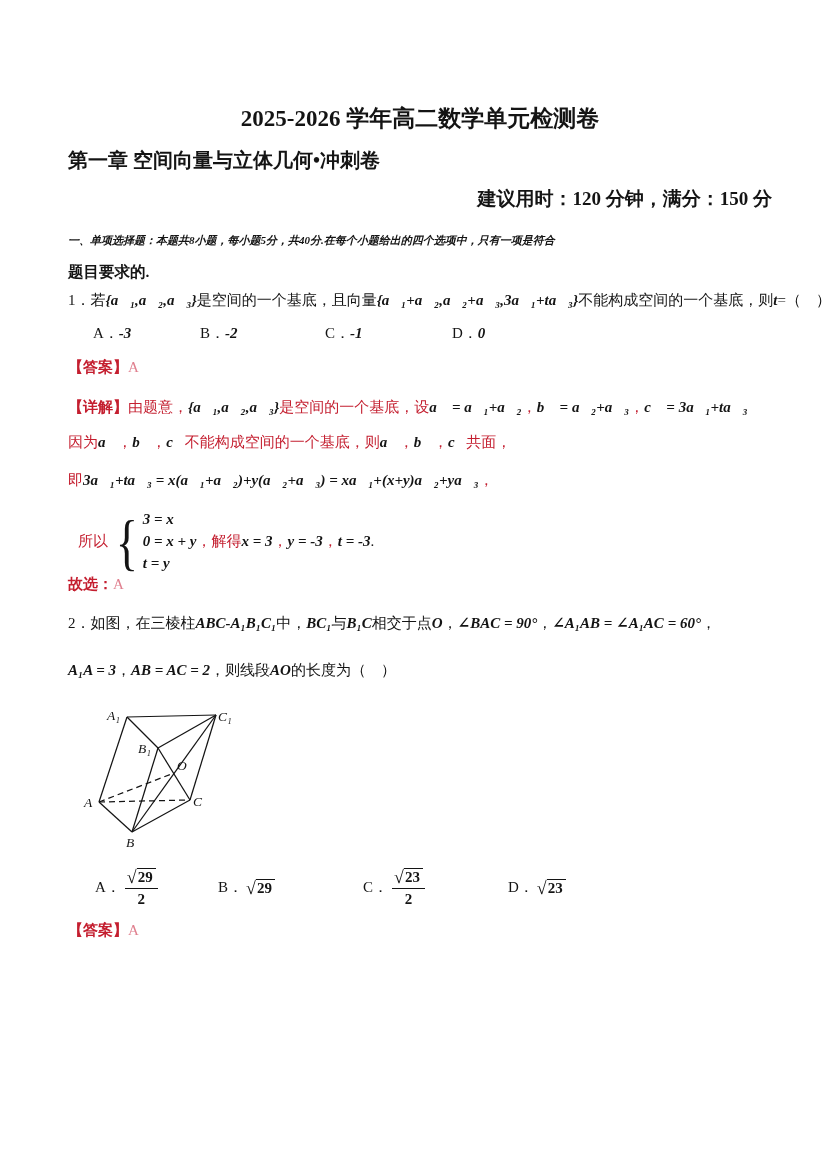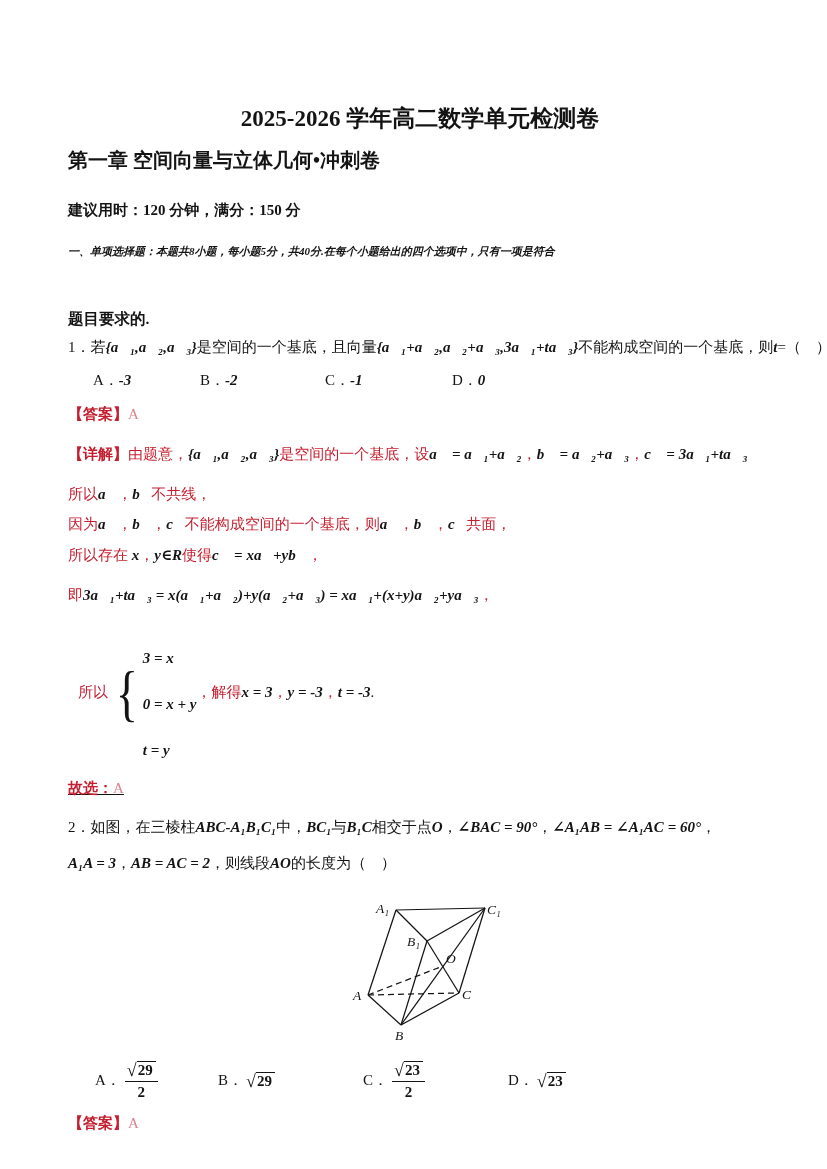--- a/index.html
+++ b/index.html
@@ -5,23 +5,23 @@
   :root { --red:#c41e2f; --pink:#e0808f; --ink:#141414; }
   html,body { margin:0; padding:0; background:#ffffff; }
   .page {
     position:relative; width:822px; height:1169px; box-sizing:border-box;
     padding:102px 50px 0 68px; background:#fff; overflow:hidden;
     font-family:"Liberation Serif","DejaVu Serif",serif;
     color:var(--ink); font-size:15px;
   }
   .doc-title   { text-align:center; font-size:23px; font-weight:700; line-height:34px; }
   .doc-subtitle{ font-size:20px; font-weight:700; margin-top:10px; line-height:28px; }
-  .doc-meta    { text-align:left; font-size:15px; font-weight:700; margin-top:26px; line-height:20px; }
+  .doc-meta    { text-align:right; font-size:19px; font-weight:700; margin-top:15px; line-height:20px; }
   .sec-header  { font-weight:700; font-size:11px; line-height:31px; margin-top:16px; white-space:nowrap;font-style:italic; }
-  .sec-header2 { font-weight:700; font-size:15.5px; line-height:31px;margin-top:36px; }
+  .sec-header2 { font-weight:700; font-size:15.5px; line-height:31px; }
   .line { line-height:20px; white-space:nowrap; }
   
   .s-k  { color:var(--ink); }
   .s-m  { color:var(--ink); font-weight:700; font-style:italic; font-family:"Liberation Serif","DejaVu Serif",serif; }
   .s-r  { color:var(--red); }
   .s-rb { color:var(--red); font-weight:700; }
   .s-p  { color:var(--pink); font-weight:400; }
   
   .opt-row { display:flex; align-items:center; }
   .opt     { display:inline-flex; align-items:center; }
@@ -29,23 +29,23 @@
   .sqrt-wrap { display:inline-flex; align-items:flex-start; margin-left:3px; }
   .sqrt-sym  { font-size:18px; line-height:18px; }
   .rad   { border-top:1.4px solid var(--ink); font-weight:700; padding:0 3px 0 1px; line-height:17px; }
   .frac  { display:inline-flex; flex-direction:column; align-items:center; margin-left:4px; vertical-align:middle; }
   .fnum  { display:inline-flex; align-items:flex-start; border-bottom:1.4px solid var(--ink); padding:1px 2px 2px 2px; }
   .fden  { font-weight:700; line-height:18px; padding-top:1px; }
   
   .sys-row { display:flex; align-items:center; margin-top:14px; margin-left:10px; }
   .brace   { font-size:62px; line-height:64px; font-weight:400; transform:scaleX(.75); margin:0 1px 0 4px; }
   .eqs     { display:flex; flex-direction:column; gap:1px; }
-  .eqs span{ line-height:21px; font-weight:700; font-style:italic;margin-top:24px; }
+  .eqs span{ line-height:21px; font-weight:700; font-style:italic; }
   
-  .fig-wrap { margin:14px 0 0 6px;text-align:center; }
+  .fig-wrap { margin:14px 0 0 6px; }
   .fig-label { font-family:"Liberation Serif","DejaVu Serif",serif; font-style:italic; font-size:13.5px; fill:var(--ink); }
   svg line { stroke:var(--ink); stroke-width:1.25; }
 </style>
 </head>
 <body>
 
 <div class="page">
 
   <div class="doc-title">2025-2026 学年高二数学单元检测卷</div>
   <div class="doc-subtitle">第一章 空间向量与立体几何•冲刺卷</div>
@@ -71,40 +71,38 @@
     </span>
     <span class="opt">
       <span>D．</span>
         <span class="opt-val">0</span>
     </span>
   </div>
 
   <div class="line" style="margin-top:14px;"><span class="s-rb">【答案】</span><span class="s-p">A</span></div>
 
   <div class="line" style="margin-top:15px; line-height:30px;"><span class="s-rb">【详解】</span><span class="s-r">由题意，</span><span class="s-m">{a⃗₁,a⃗₂,a⃗₃}</span><span class="s-r">是空间的一个基底，设</span><span class="s-m">a⃗ = a⃗₁+a⃗₂</span><span class="s-r">，</span><span class="s-m">b⃗ = a⃗₂+a⃗₃</span><span class="s-r">，</span><span class="s-m">c⃗ = 3a⃗₁+ta⃗₃</span></div>
-  <div class="line" style="margin-top:15px;"><span class="s-r">所以</span><span class="s-m">a⃗</span><span class="s-r">，</span><span class="s-m">b⃗</span><span class="s-r">不共线，</span></div>
   <div class="line" style="margin-top:10px;"><span class="s-r">因为</span><span class="s-m">a⃗</span><span class="s-r">，</span><span class="s-m">b⃗</span><span class="s-r">，</span><span class="s-m">c⃗</span><span class="s-r">不能构成空间的一个基底，则</span><span class="s-m">a⃗</span><span class="s-r">，</span><span class="s-m">b⃗</span><span class="s-r">，</span><span class="s-m">c⃗</span><span class="s-r">共面，</span></div>
-  <div class="line" style="margin-top:9px; line-height:24px;"><span class="s-r">所以存在</span><span class="s-m"> x</span><span class="s-r">，</span><span class="s-m">y∈R</span><span class="s-r">使得</span><span class="s-m">c⃗ = xa⃗+yb⃗</span><span class="s-r">，</span></div>
   <div class="line" style="margin-top:13px; line-height:30px;"><span class="s-r">即</span><span class="s-m">3a⃗₁+ta⃗₃ = x(a⃗₁+a⃗₂)+y(a⃗₂+a⃗₃) = xa⃗₁+(x+y)a⃗₂+ya⃗₃</span><span class="s-r">，</span></div>
 
   <div class="sys-row">
     <span><span class="s-r">所以</span></span>
     <span class="brace">{</span>
     <span class="eqs">
       <span>3 = x</span>
       <span>0 = x + y</span>
       <span>t = y</span>
     </span>
     <span><span class="s-r">，</span><span class="s-r">解得</span><span class="s-m">x = 3</span><span class="s-r">，</span><span class="s-m">y = -3</span><span class="s-r">，</span><span class="s-m">t = -3</span><span class="s-k">.</span></span>
   </div>
 
-  <div class="line" style="margin-top:17px;text-decoration:underline;"><span class="s-rb">故选：</span><span class="s-p">A</span></div>
+  <div class="line" style=""><span class="s-rb">故选：</span><span class="s-p">A</span></div>
 
   <div class="line" style="margin-top:16px; line-height:26px;"><span class="s-k">2．如图，在三棱柱</span><span class="s-m">ABC-A₁B₁C₁</span><span class="s-k">中，</span><span class="s-m">BC₁</span><span class="s-k">与</span><span class="s-m">B₁C</span><span class="s-k">相交于点</span><span class="s-m">O</span><span class="s-k">，</span><span class="s-m">∠BAC = 90°</span><span class="s-k">，</span><span class="s-m">∠A₁AB = ∠A₁AC = 60°</span><span class="s-k">，</span></div>
-  <div class="line" style="margin-top:12px; line-height:22px;"><span class="s-m">A₁A = 3</span><span class="s-k">，</span><span class="s-m">AB = AC = 2</span><span class="s-k">，则线段</span><span class="s-m">AO</span><span class="s-k">的长度为（　）</span></div>
+  <div class="line" style="margin-top:23px; line-height:22px;"><span class="s-m">A₁A = 3</span><span class="s-k">，</span><span class="s-m">AB = AC = 2</span><span class="s-k">，则线段</span><span class="s-m">AO</span><span class="s-k">的长度为（　）</span></div>
 
   <div class="fig-wrap">
     <svg width="160" height="162" viewBox="0 0 160 162">
       <g fill="none">
         <line x1="53" y1="22" x2="142" y2="20"></line>
         <line x1="53" y1="22" x2="25" y2="107"></line>
         <line x1="53" y1="22" x2="84" y2="53"></line>
         <line x1="84" y1="53" x2="142" y2="20"></line>
         <line x1="84" y1="53" x2="58" y2="137"></line>
         <line x1="142" y1="20" x2="116" y2="105"></line>

